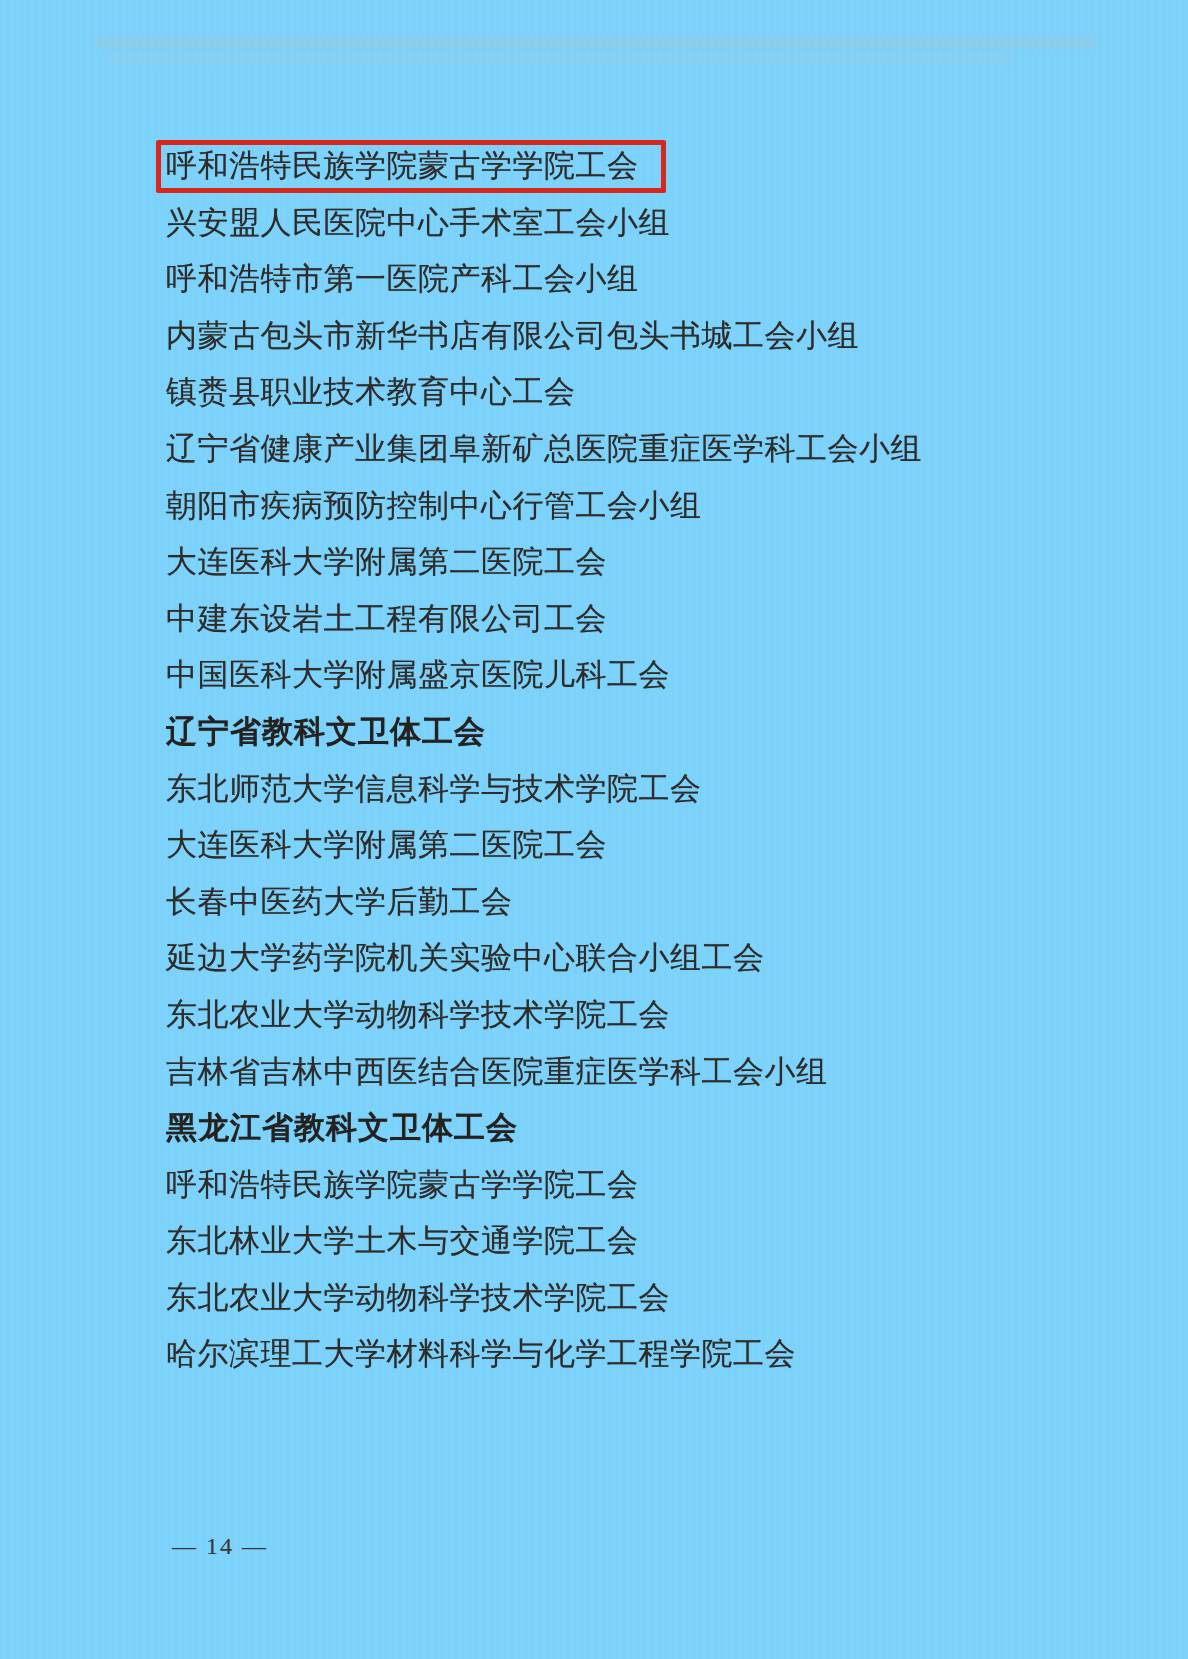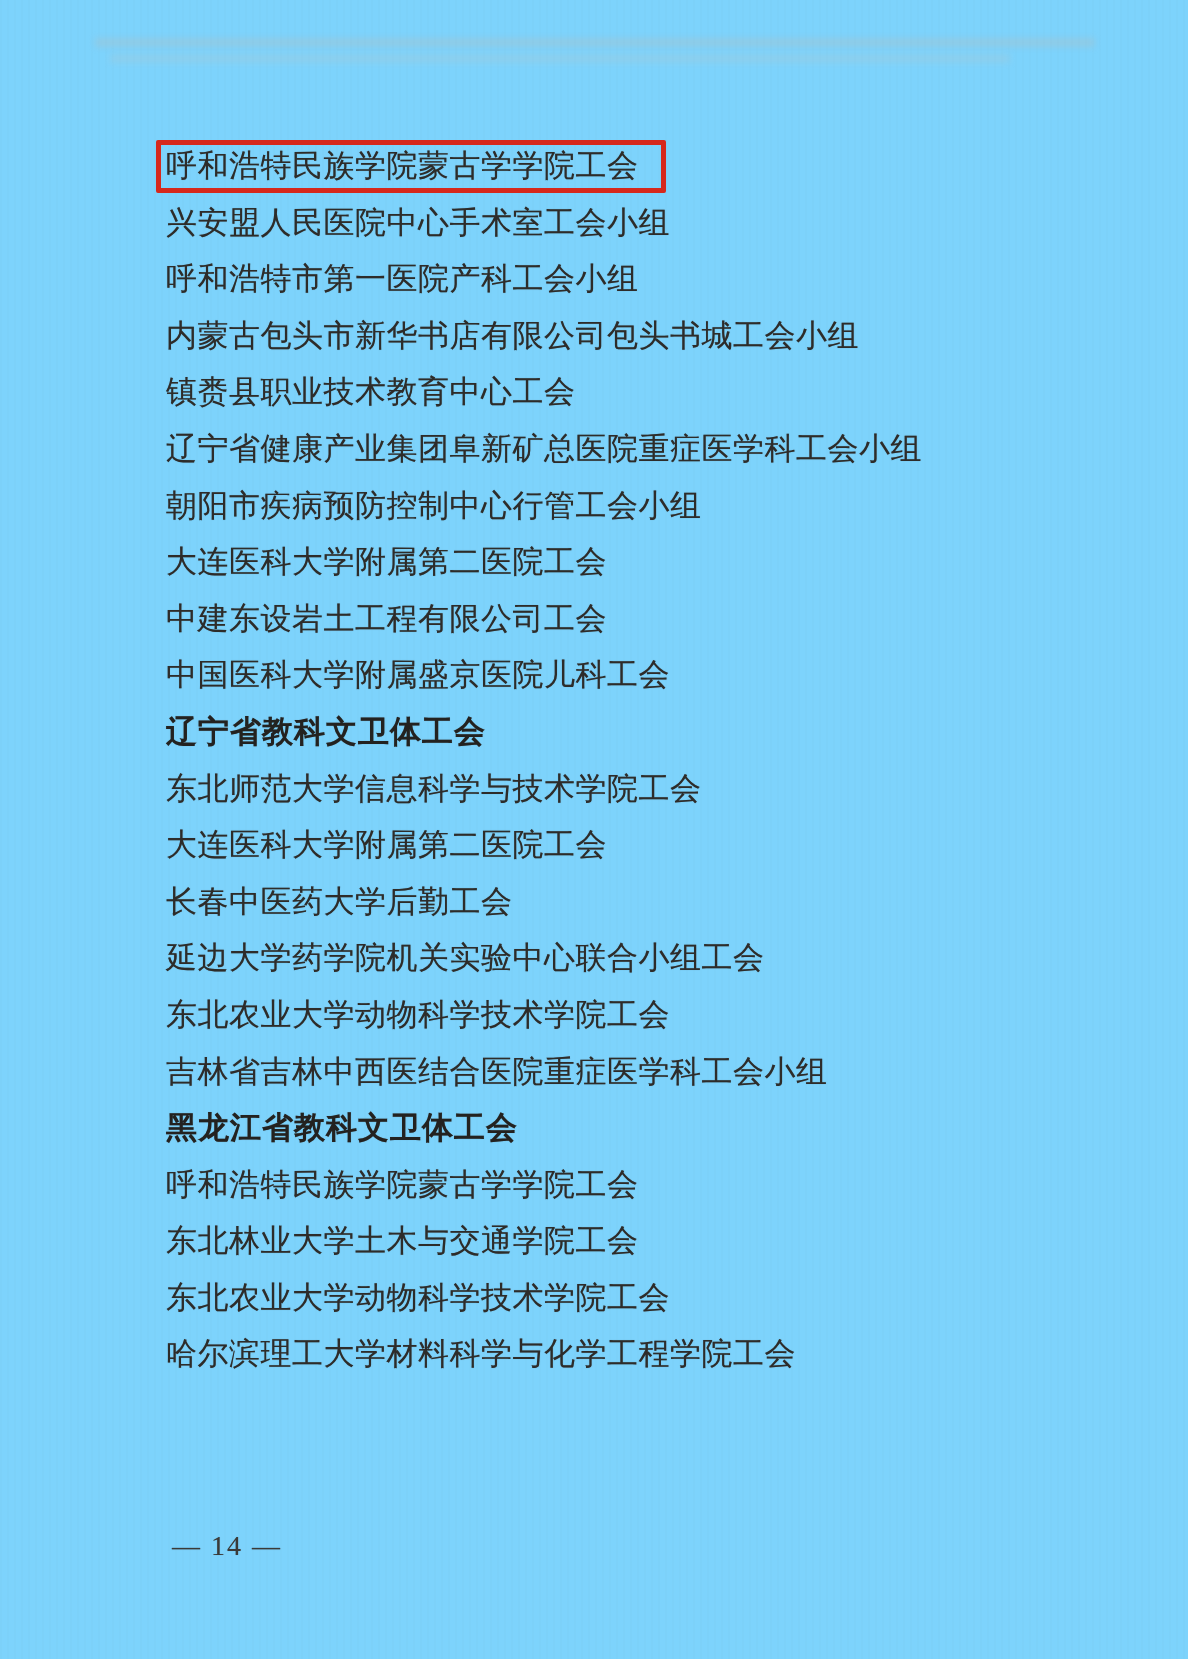--- a/index.html
+++ b/index.html
@@ -66,21 +66,21 @@
     height: 53px;
     box-sizing: border-box;
     border: 5px solid #d6281c;
     border-radius: 2px;
     pointer-events: none;
   }
   .footer {
     position: absolute;
     left: 172px;
     top: 1528px;
-    font-size: 28px;
+    font-size: 24px;
     line-height: 36px;
     color: #3a3a38;
     letter-spacing: 2px;
     text-shadow: 0 0 0.7px rgba(70,68,64,0.5);
   }
 </style>
 </head>
 <body>
 
 <div class="page">

